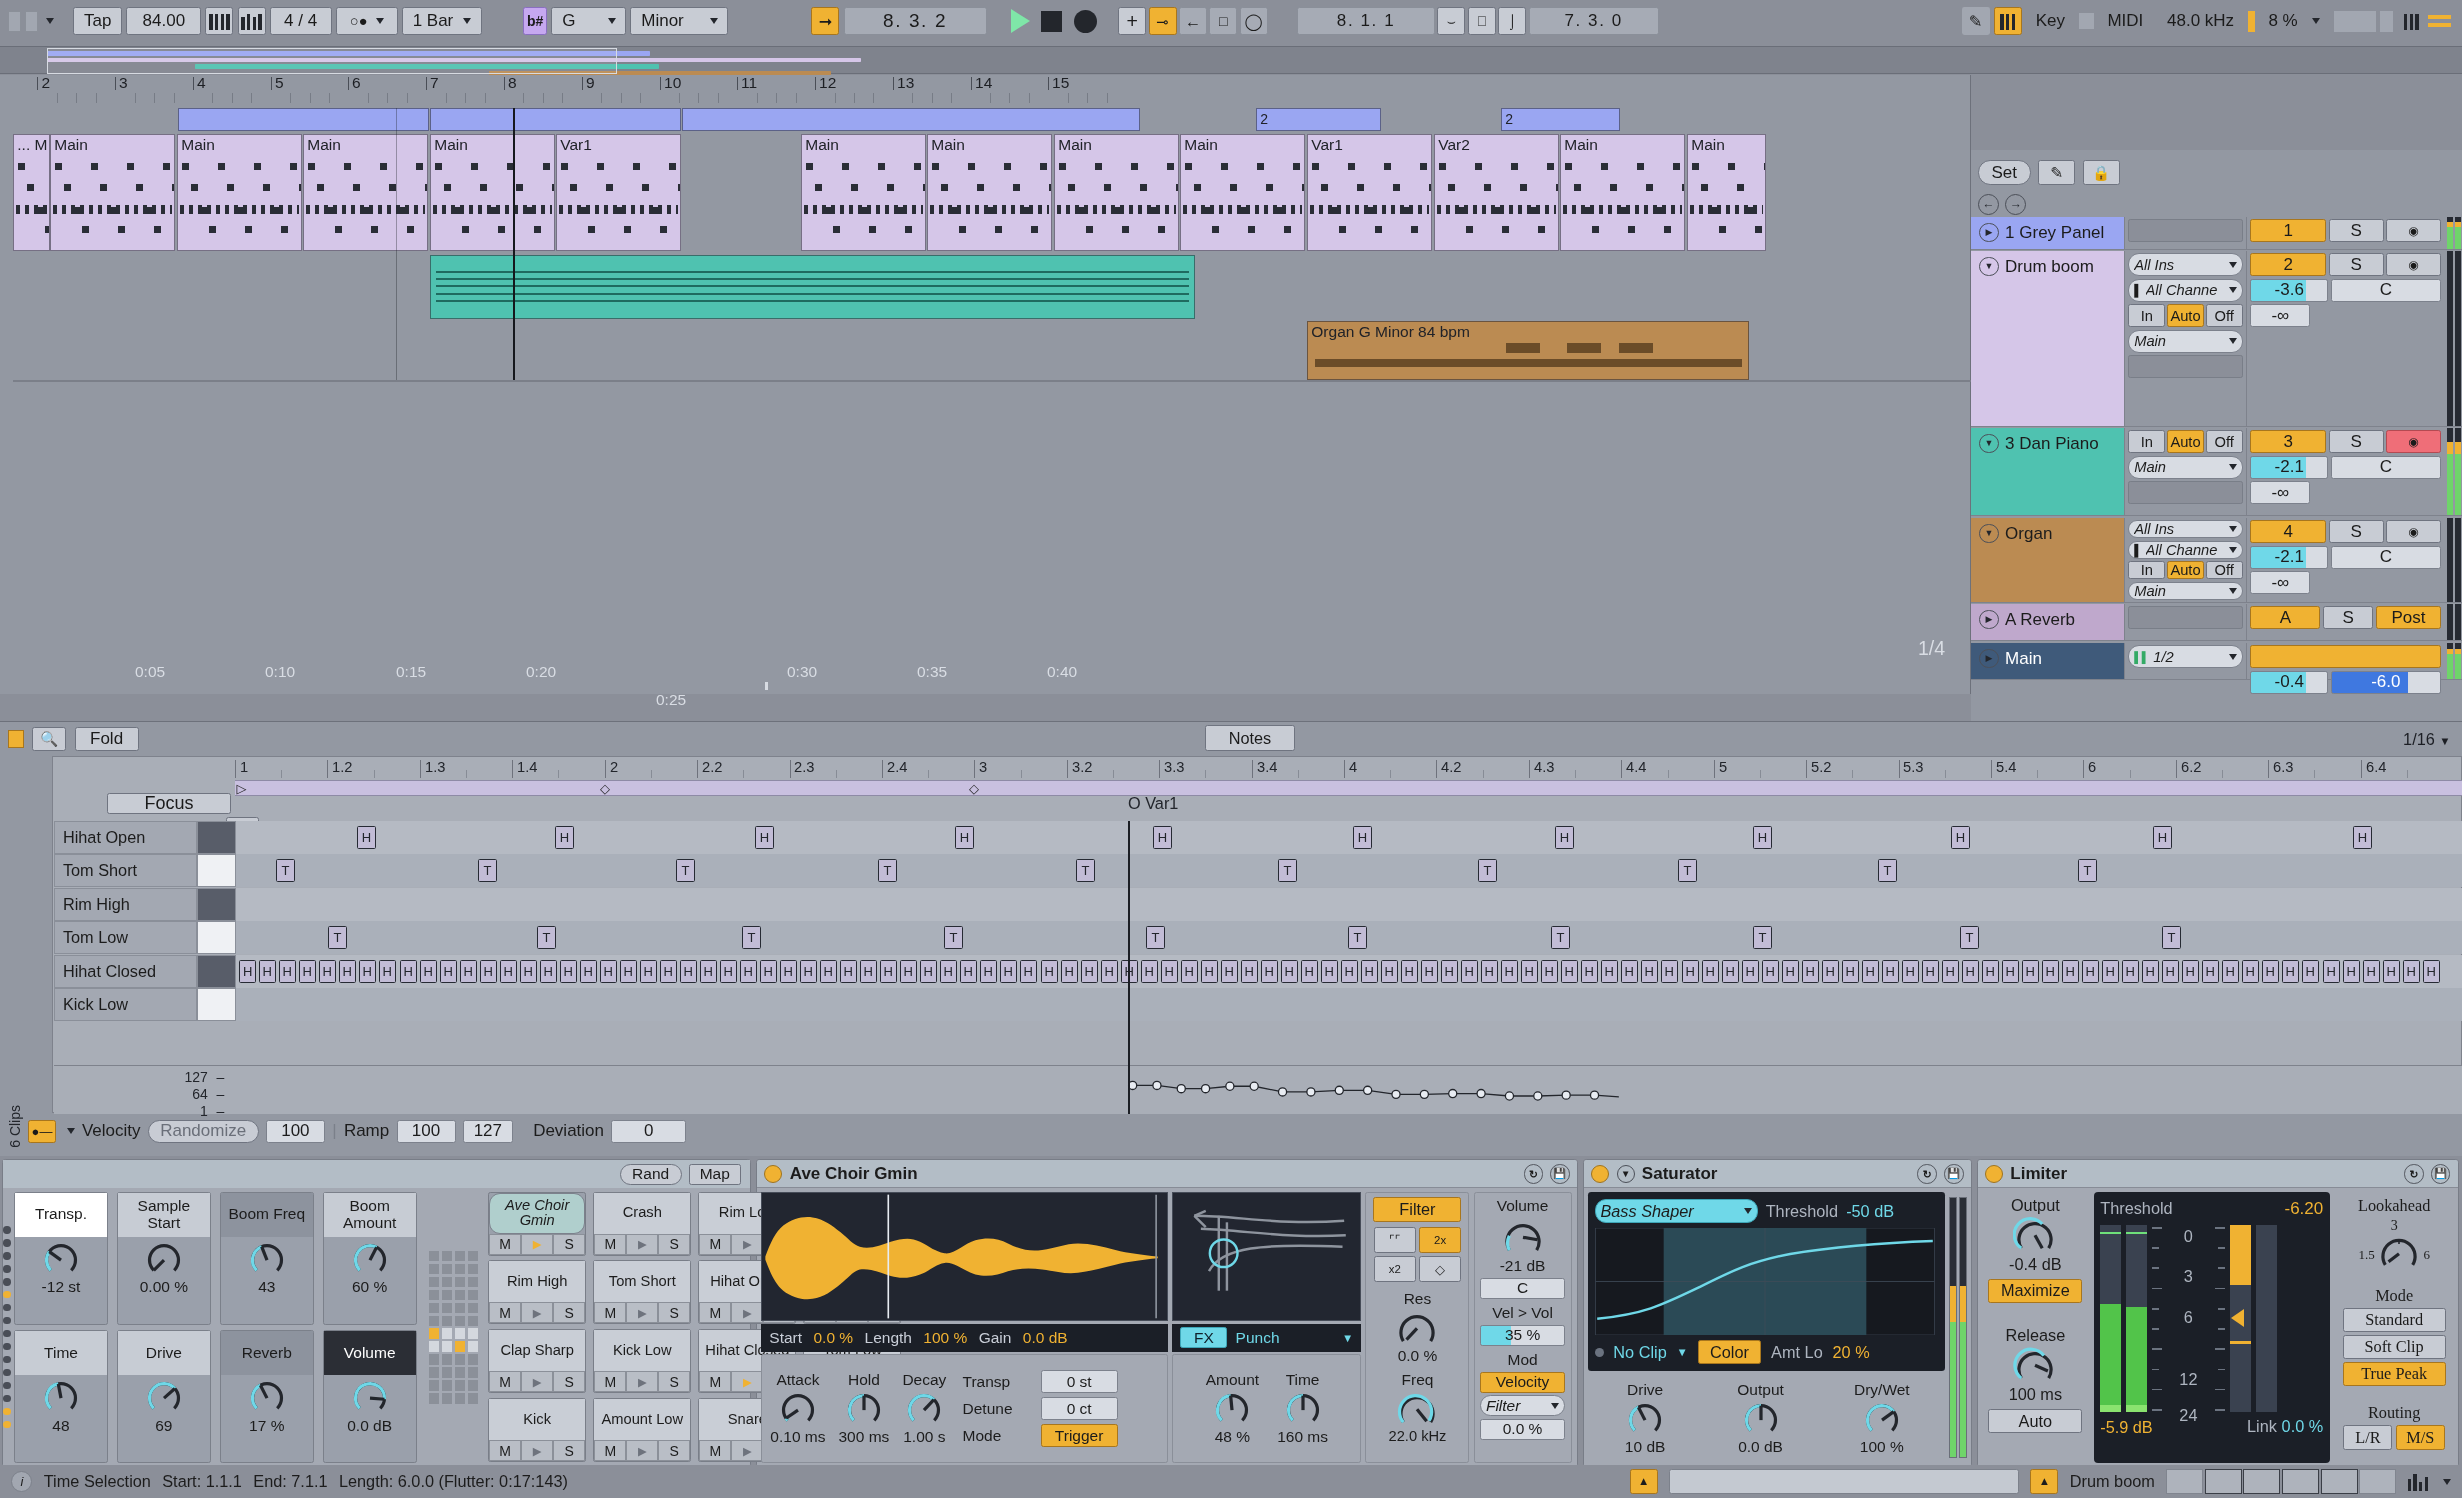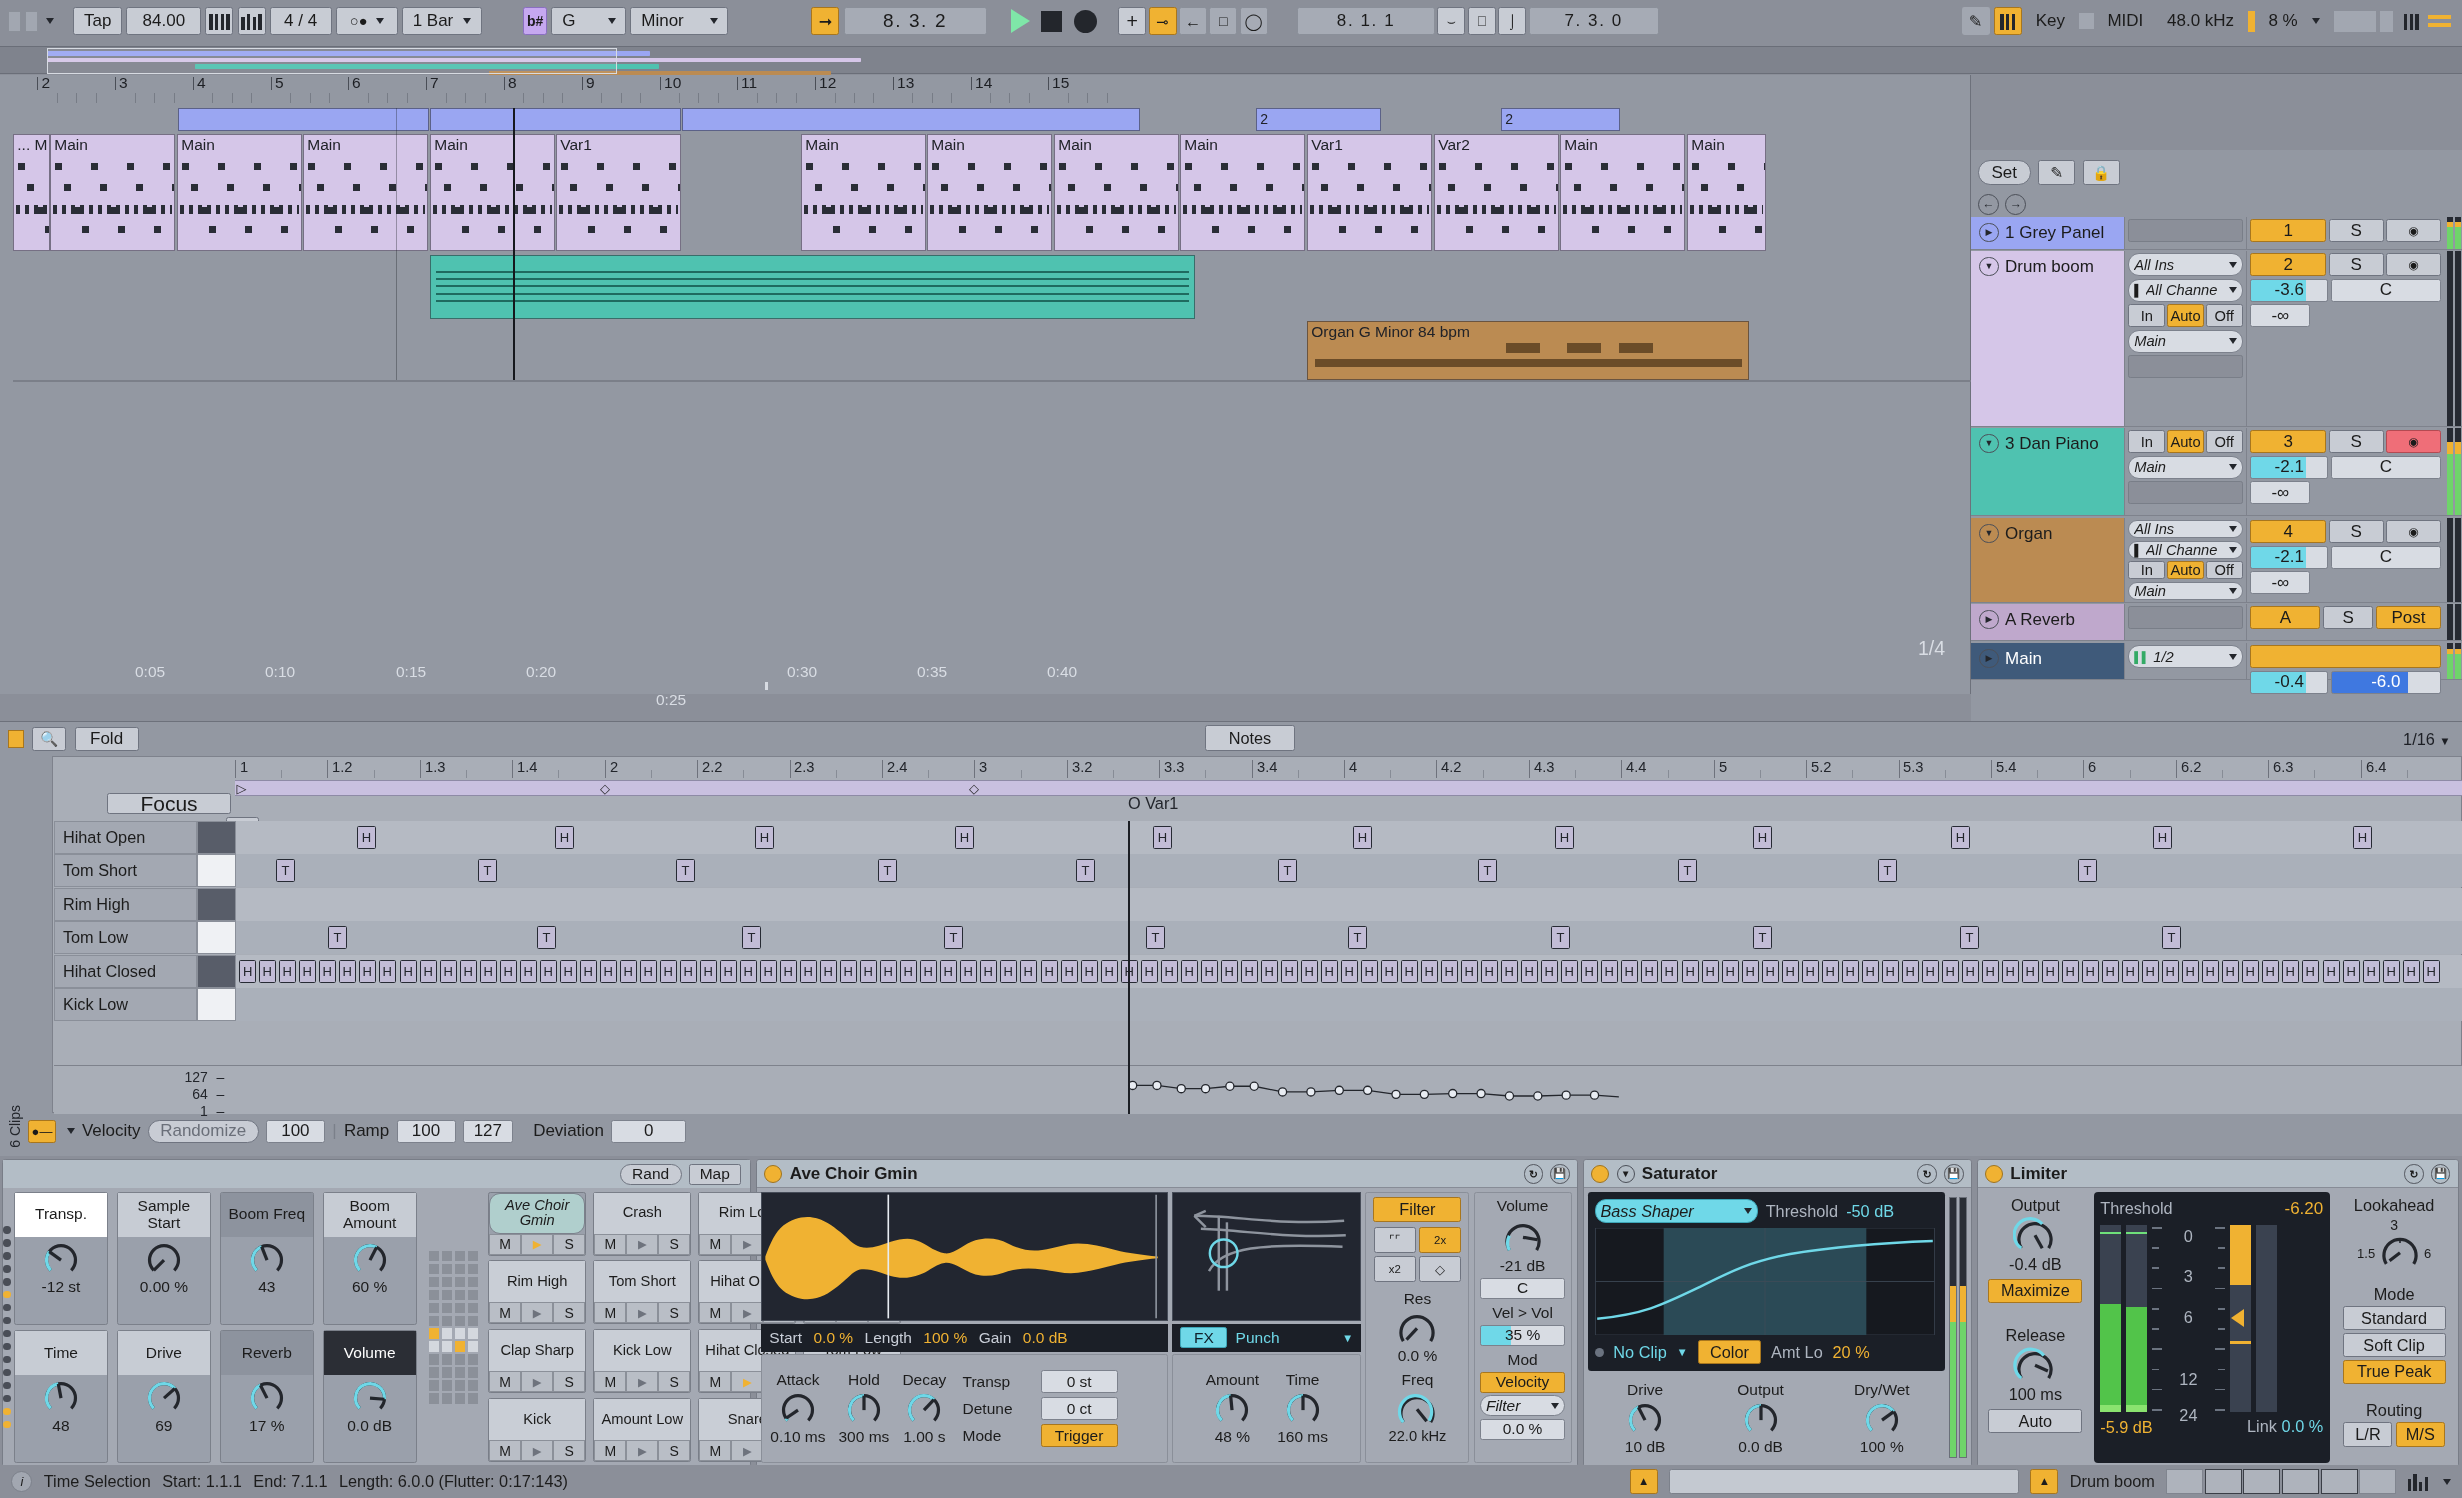--- a/index.html
+++ b/index.html
@@ -100,21 +100,21 @@
   .grid-label { position:absolute; right:11.4px; top:8.1px; font-size:16.3px; color:#1c1e24; }
 
   .keylane { position:absolute; left:52px; top:34px; width:2410px; height:357px; background:#a9aeb7;
              border:0.8px solid #7e828c; }
   .kl-ruler { position:absolute; left:182px; top:0; width:2228px; height:23px; font-size:14.7px; color:#22252b; }
   .kl-ruler b { position:absolute; top:1.6px; font-weight:normal; }
   .kl-ruler i { position:absolute; top:3.3px; width:0.8px; height:18px; background:#6e727c; }
   .kl-ruler u { position:absolute; top:13px; width:0.8px; height:8.1px; background:#878c96; text-decoration:none;}
   .loopbar { position:absolute; left:182px; top:23px; width:2228px; height:16.3px; background:#c9c0e0;
              border-top:0.8px solid #8e8aa6; border-bottom:0.8px solid #8e8aa6;}
-  .focusbtn { position:absolute; left:54px; top:36px; width:124px; height:21px; font-size:21px; }
+  .focusbtn { position:absolute; left:54px; top:36px; width:124px; height:21px; font-size:18px; }
   .loopbtn  { position:absolute; left:173px; top:60px; width:33px; height:18px; font-size:12.2px; }
 
   .drumrows { position:absolute; left:0.8px; top:64px; width:2409px; height:244px; }
   .drow { position:absolute; left:0; width:2409px; height:33px; display:flex; }
   .drow .dn { width:143px; background:#a3a8b2; border:0.8px solid #8a8f99; font-size:16.3px;
               display:flex; align-items:center; padding-left:8.1px; }
   .drow .dpad { width:39px; border:0.8px solid #8a8f99; }
   .drow .dgrid { flex:1; position:relative; }
   .nt { position:absolute; top:4.9px; height:23px; background:#c2bcd6; border:0.8px solid #262a33;
         border-radius:1.6px; font-size:13px; display:flex; align-items:center; justify-content:center; color:#22252b;}
@@ -2004,21 +2004,21 @@
           </div>
           <div style="display:flex;align-items:center;justify-content:space-between;margin-top:4.9px;">
             <span style="color:#f0b232;font-size:16.3px;">-5.9 dB</span>
             <span>
               <span style="color:#aeb5c0;font-size:16.3px;">Link</span>
               <span style="color:#6fd8e8;font-size:16.3px;">0.0 %</span>
             </span>
           </div>
         </div>
 
-        <div style="width:119px;display:flex;flex-direction:column;align-items:center;gap:2.4px;padding-top:3.3px;">
+        <div style="width:119px;display:flex;flex-direction:column;align-items:center;gap:2.4px;padding-top:3.3px;font-family:Liberation Serif, serif;">
           <span style="font-size:16.3px;">Lookahead</span>
           <span style="font-size:14px;">3</span>
           <div style="display:flex;align-items:center;gap:2.4px;">
             <span style="font-size:13px;">1.5</span>
             <div class="knob">
               <svg width="44" height="37" viewBox="0 0 54 46">
                 <path d="M10,36 A20,20 0 1,1 44,36" fill="none" stroke="#23262c" stroke-width="4"></path>
                 <line x1="27" y1="22" x2="14" y2="32" stroke="#23262c" stroke-width="4"></line>
                 <line x1="27" y1="4" x2="27" y2="10" stroke="#23262c" stroke-width="2"></line>
               </svg>

